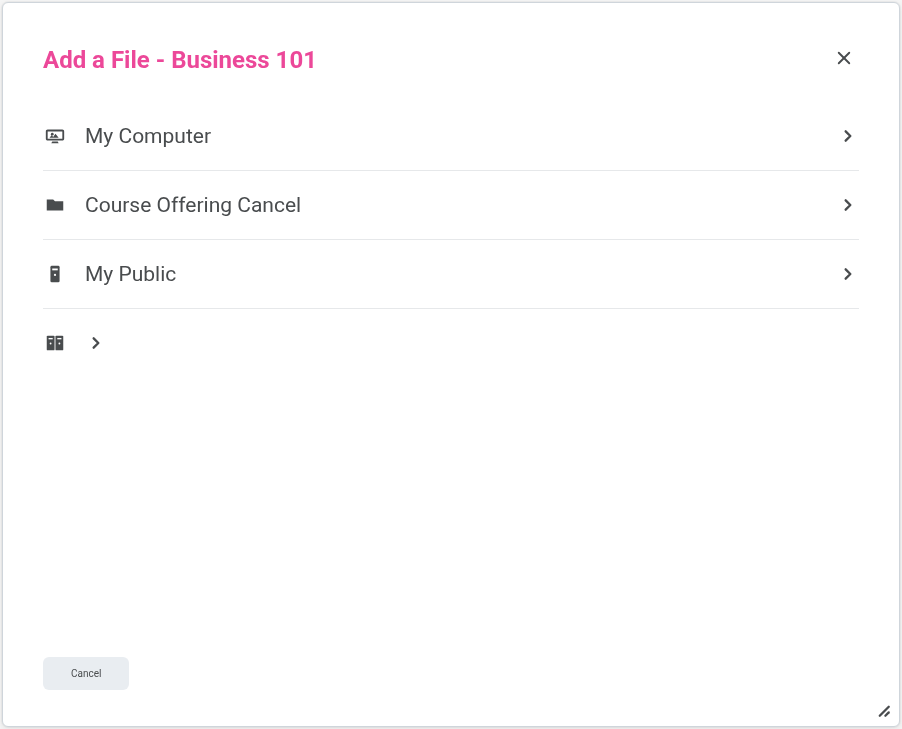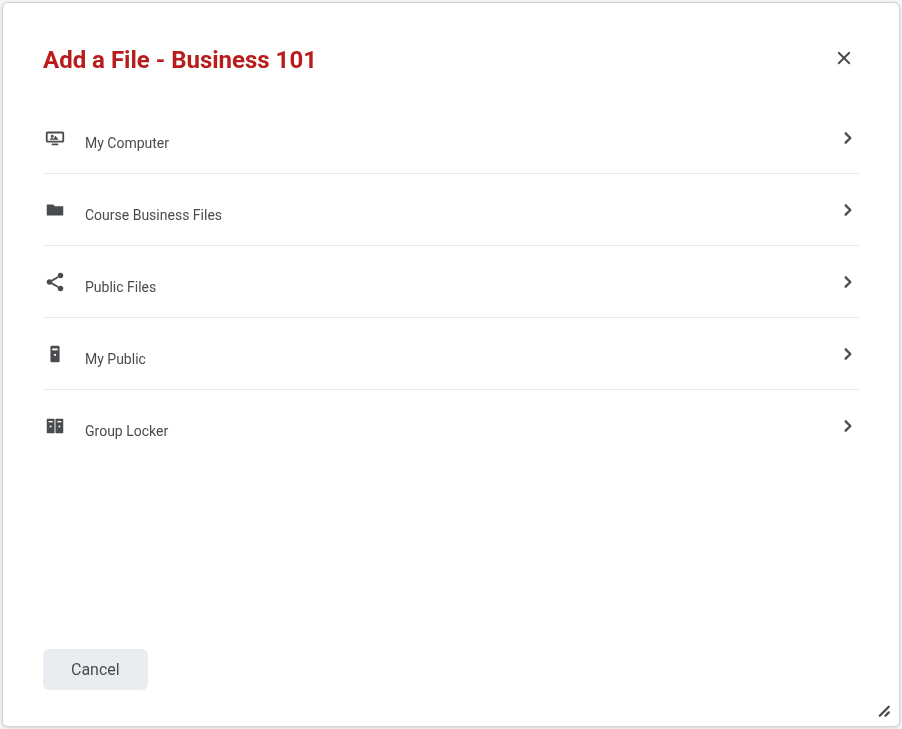--- a/index.html
+++ b/index.html
@@ -28,21 +28,21 @@
     }
     .dialog-header {
       display: flex;
       align-items: center;
       justify-content: space-between;
       padding: 40px 40px 30px 40px;
     }
     .dialog-title {
       font-size: 24px;
       font-weight: 700;
-      color: #b91c1c;
+      color: #ec4899;
     }
     .close-btn {
       background: none;
       border: none;
       cursor: pointer;
       padding: 6px;
       display: flex;
       align-items: center;
       justify-content: center;
       color: #494c4e;
@@ -76,25 +76,24 @@
       align-items: center;
       justify-content: center;
       color: #494c4e;
       flex-shrink: 0;
     }
     .source-icon svg {
       width: 22px;
       height: 22px;
     }
     .source-label {
-      font-size: 14px;
+      font-size: 21px;
       font-weight: 400;
       color: #494c4e;
       flex: 1;
-      margin-top: 11px;
     }
     .chevron {
       width: 22px;
       height: 22px;
       display: flex;
       align-items: center;
       justify-content: center;
       color: #494c4e;
       flex-shrink: 0;
     }
@@ -103,21 +102,21 @@
       height: 14px;
     }
     .dialog-footer {
       padding: 0 40px 36px 40px;
     }
     .cancel-btn {
       background: #e9edf1;
       border: none;
       border-radius: 6px;
       padding: 11px 28px;
-      font-size: 16px;
+      font-size: 10px;
       font-weight: 400;
       color: #494c4e;
       cursor: pointer;
       font-family: inherit;
     }
     .resize-handle {
       position: absolute;
       bottom: 8px;
       right: 8px;
       width: 18px;
@@ -163,45 +162,28 @@
         </svg>
       </span>
     </div>
 
     <div class="source-item">
       <span class="source-icon">
         <svg viewBox="0 0 24 24" fill="currentColor">
           <path d="M3 6h7l2 2h9v10H3V6z"></path>
         </svg>
       </span>
-      <span class="source-label">Course Business Files</span>
-      <span class="chevron">
-        <svg viewBox="0 0 24 24" fill="none" stroke="currentColor" stroke-width="4" stroke-linecap="round" stroke-linejoin="round">
-          <polyline points="8,4 16,12 8,20"></polyline>
-        </svg>
-      </span>
-    </div>
-
-    <div class="source-item">
-      <span class="source-icon">
-        <svg viewBox="0 0 24 24" fill="currentColor">
-          <circle cx="18" cy="5" r="3"></circle>
-          <circle cx="6" cy="12" r="3"></circle>
-          <circle cx="18" cy="19" r="3"></circle>
-          <path d="M8.6 10.5l6.8-4" stroke="currentColor" stroke-width="2"></path>
-          <path d="M8.6 13.5l6.8 4" stroke="currentColor" stroke-width="2"></path>
-        </svg>
-      </span>
-      <span class="source-label">Public Files</span>
-      <span class="chevron">
-        <svg viewBox="0 0 24 24" fill="none" stroke="currentColor" stroke-width="4" stroke-linecap="round" stroke-linejoin="round">
-          <polyline points="8,4 16,12 8,20"></polyline>
-        </svg>
-      </span>
-    </div>
+      <span class="source-label">Course Offering Cancel</span>
+      <span class="chevron">
+        <svg viewBox="0 0 24 24" fill="none" stroke="currentColor" stroke-width="4" stroke-linecap="round" stroke-linejoin="round">
+          <polyline points="8,4 16,12 8,20"></polyline>
+        </svg>
+      </span>
+    </div>
+
 
     <div class="source-item">
       <span class="source-icon">
         <svg viewBox="0 0 24 24" fill="currentColor">
           <rect x="7" y="3" width="10" height="18" rx="1.5"></rect>
           <rect x="9" y="6" width="6" height="2" fill="#fff"></rect>
           <circle cx="12" cy="13" r="1.2" fill="#fff"></circle>
         </svg>
       </span>
       <span class="source-label">My Public</span>
@@ -216,21 +198,20 @@
       <span class="source-icon">
         <svg viewBox="0 0 24 24" fill="currentColor">
           <rect x="3" y="4" width="8.5" height="16" rx="1"></rect>
           <rect x="12.5" y="4" width="8.5" height="16" rx="1"></rect>
           <rect x="5" y="6.5" width="4.5" height="1.5" fill="#fff"></rect>
           <rect x="14.5" y="6.5" width="4.5" height="1.5" fill="#fff"></rect>
           <circle cx="7.2" cy="12.5" r="1" fill="#fff"></circle>
           <circle cx="16.8" cy="12.5" r="1" fill="#fff"></circle>
         </svg>
       </span>
-      <span class="source-label">Group Locker</span>
       <span class="chevron">
         <svg viewBox="0 0 24 24" fill="none" stroke="currentColor" stroke-width="4" stroke-linecap="round" stroke-linejoin="round">
           <polyline points="8,4 16,12 8,20"></polyline>
         </svg>
       </span>
     </div>
 
 
   </div>
 

